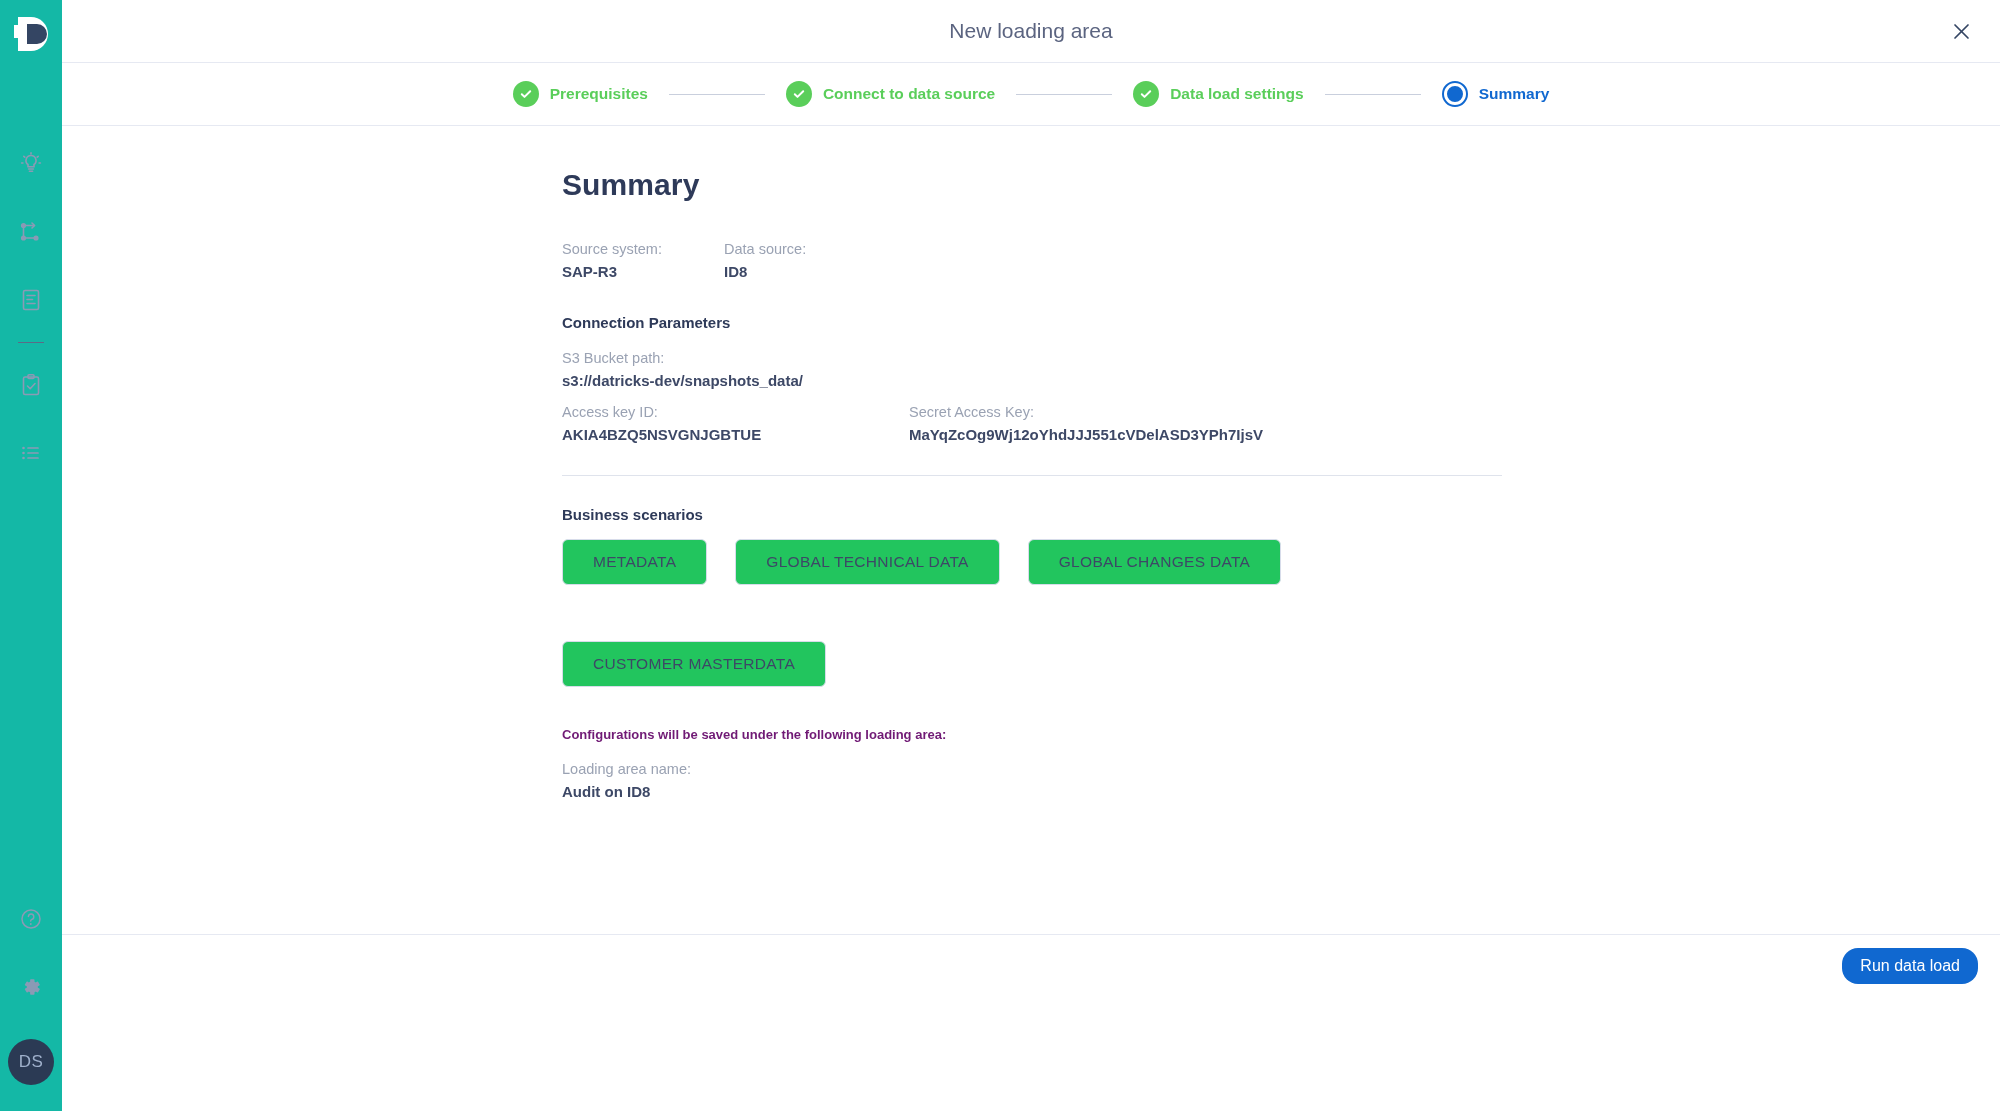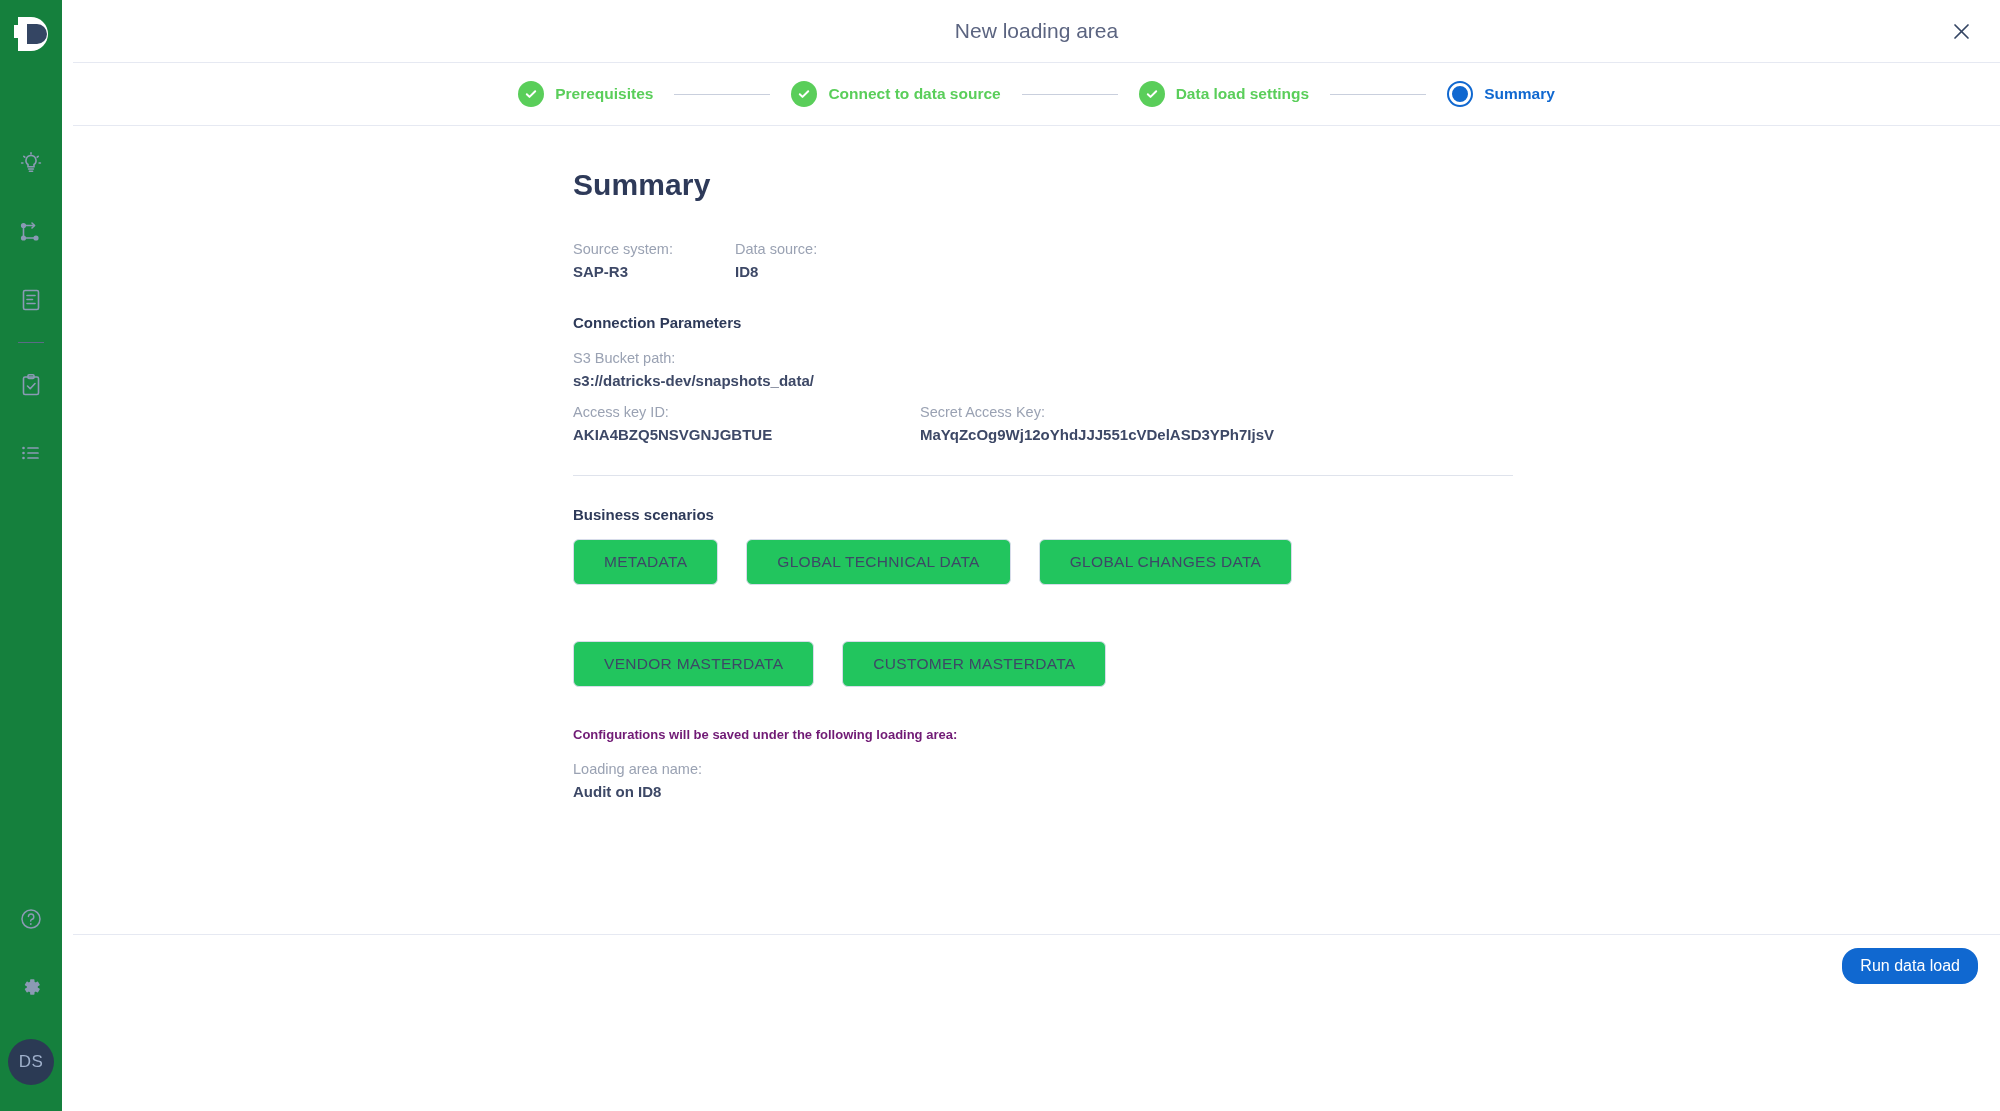--- a/index.html
+++ b/index.html
@@ -8,21 +8,21 @@
     width: 2000px; height: 1111px;
     font-family: "Liberation Sans", sans-serif;
     background: #ffffff;
     overflow: hidden;
   }
   .app { position: relative; width: 2000px; height: 1111px; display: flex; }
 
   
   .sidebar {
     width: 62px; height: 1111px;
-    background: #15803d;
+    background: #14b8a6;
     display: flex; flex-direction: column; 
     flex: 0 0 62px;
   }
   .logo-wrap { height: 68px; display: flex; align-items: center; justify-content: center; width: 100%; }
   .logo { width: 34px; height: 34px; position: relative; }
   .logo .d-outer {
     position: absolute; left: 4px; top: 0; width: 30px; height: 34px;
     background: #ffffff;
     border-radius: 0 17px 17px 0;
   }
@@ -48,21 +48,21 @@
   .avatar {
     width: 46px; height: 46px; border-radius: 50%;
     background: #2b3a54;
     color: #9fb0cb;
     display: flex; align-items: center; justify-content: center;
     font-size: 17px; letter-spacing: 0.5px;
     margin-top: 18px;
   }
 
   
-  .main { flex: 1 1 auto; height: 997px; position: relative; background: #fff; display: flex; flex-direction: column; margin-left: 11px; }
+  .main { flex: 1 1 auto; height: 997px; position: relative; background: #fff; display: flex; flex-direction: column; }
 
   .topbar {
     height: 63px; flex: 0 0 63px;
     border-bottom: 1px solid #e6e9f2;
     display: flex; align-items: center; justify-content: center;
     position: relative;
   }
   .topbar-title { font-size: 21px; color: #5b6480; font-weight: 400; }
   .close-btn {
     position: absolute; right: 22px; top: 50%; transform: translateY(-50%);
@@ -356,21 +356,20 @@
 
           <div class="divider"></div>
 
           <div class="section-title">Business scenarios</div>
 
           <div class="scn-grid">
             <div class="scenario">METADATA</div>
             <div class="scenario">GLOBAL TECHNICAL DATA</div>
             <div class="scenario">GLOBAL CHANGES DATA</div>
             <div style="flex-basis:100%;height:0"></div>
-            <div class="scenario">VENDOR MASTERDATA</div>
             <div class="scenario">CUSTOMER MASTERDATA</div>
           </div>
 
           <div class="note-strong">Configurations will be saved under the following loading area:</div>
 
           <div class="field">
             <div class="field-label">Loading area name:</div>
             <div class="field-value">Audit on ID8</div>
           </div>
 

